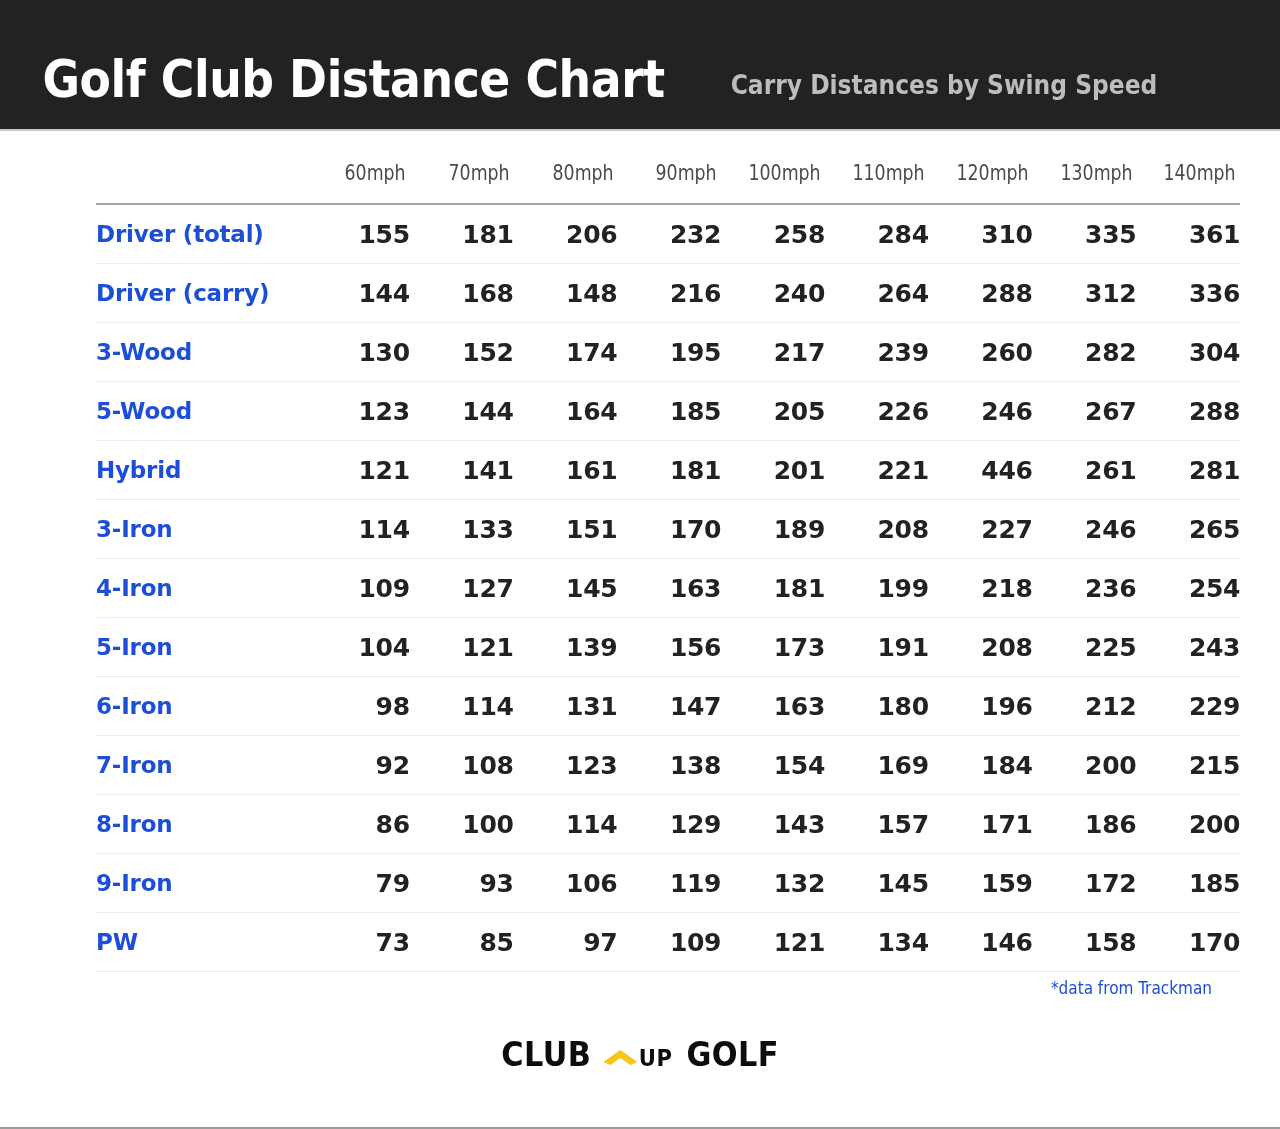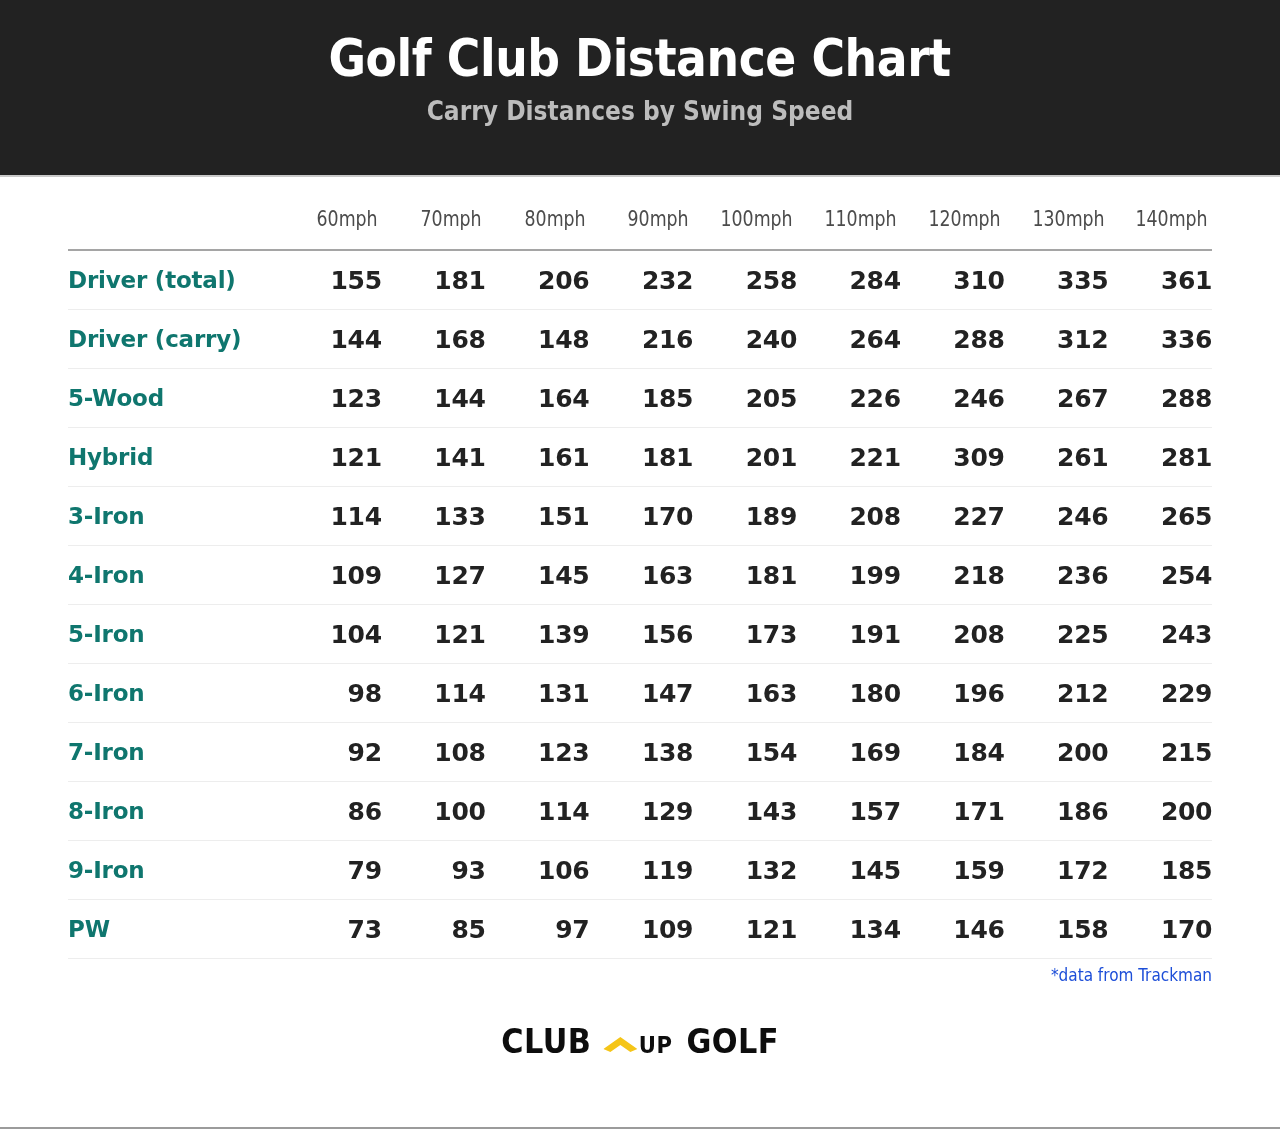--- a/index.html
+++ b/index.html
@@ -13,25 +13,25 @@
     font-family: "Liberation Sans", sans-serif;
     overflow: hidden;
     position: relative;
     box-sizing: border-box;
     border-bottom: 2px solid #9b9b9b;
   }
 
   
   .header-band {
     background: #222222;
-    height: 177px;
+    height: 131px;
     width: 100%;
     box-sizing: border-box;
     display: flex;
-    flex-direction: column;
+    flex-direction: row;
     align-items: center;
     justify-content: flex-start;
     padding-top: 30px;
     border-bottom: 2px solid #c9c9c9;
   }
   .chart-title {
     color: #ffffff;
     font-size: 52px;
     font-weight: bold;
     letter-spacing: -0.5px;
@@ -53,20 +53,21 @@
   .table-wrap {
     padding: 0 68px;
     box-sizing: border-box;
     width: 100%;
   }
   table.distance-table {
     width: 1144px;
     border-collapse: collapse;
     table-layout: fixed;
     font-family: "DejaVu Sans", sans-serif;
+    margin-left: 28px;
   }
   table.distance-table col.club-col { width: 210px; }
   table.distance-table col.val-col  { width: 103.8px; }
 
   thead th {
     font-weight: normal;
     color: #4b4b4b;
     font-size: 21px;
     padding: 30px 0 18px 0;
     text-align: right;
@@ -83,21 +84,21 @@
     height: 58px;
     font-size: 25px;
     font-weight: bold;
     color: #222222;
     text-align: right;
     padding: 0;
     vertical-align: middle;
     letter-spacing: -0.3px;
   }
   tbody td.club-cell {
-    color: #0f766e;
+    color: #1d4ed8;
     text-align: left;
     font-size: 23px;
     font-weight: bold;
     letter-spacing: -0.2px;
   }
 
   
   .footer {
     position: relative;
     width: 1144px;
@@ -206,40 +207,52 @@
           <td>168</td>
           <td>148</td>
           <td>216</td>
           <td>240</td>
           <td>264</td>
           <td>288</td>
           <td>312</td>
           <td>336</td>
         </tr>
         <tr>
+          <td class="club-cell">3-Wood</td>
+          <td>130</td>
+          <td>152</td>
+          <td>174</td>
+          <td>195</td>
+          <td>217</td>
+          <td>239</td>
+          <td>260</td>
+          <td>282</td>
+          <td>304</td>
+        </tr>
+        <tr>
           <td class="club-cell">5-Wood</td>
           <td>123</td>
           <td>144</td>
           <td>164</td>
           <td>185</td>
           <td>205</td>
           <td>226</td>
           <td>246</td>
           <td>267</td>
           <td>288</td>
         </tr>
         <tr>
           <td class="club-cell">Hybrid</td>
           <td>121</td>
           <td>141</td>
           <td>161</td>
           <td>181</td>
           <td>201</td>
           <td>221</td>
-          <td>309</td>
+          <td>446</td>
           <td>261</td>
           <td>281</td>
         </tr>
         <tr>
           <td class="club-cell">3-Iron</td>
           <td>114</td>
           <td>133</td>
           <td>151</td>
           <td>170</td>
           <td>189</td>

